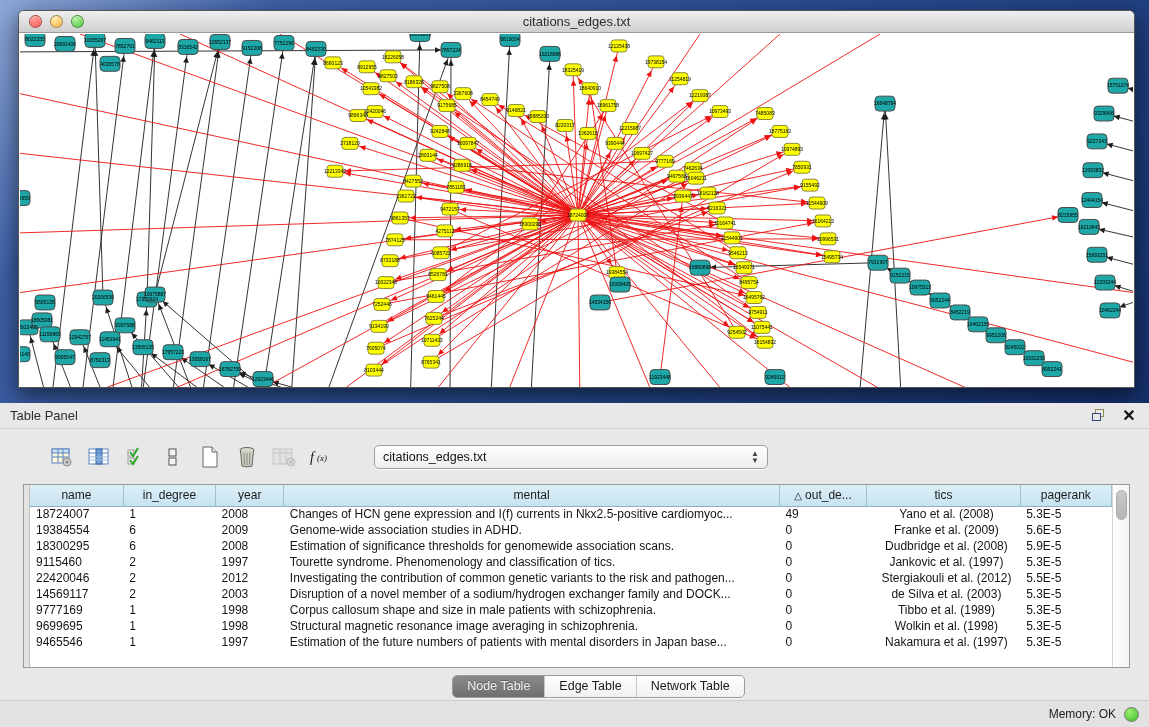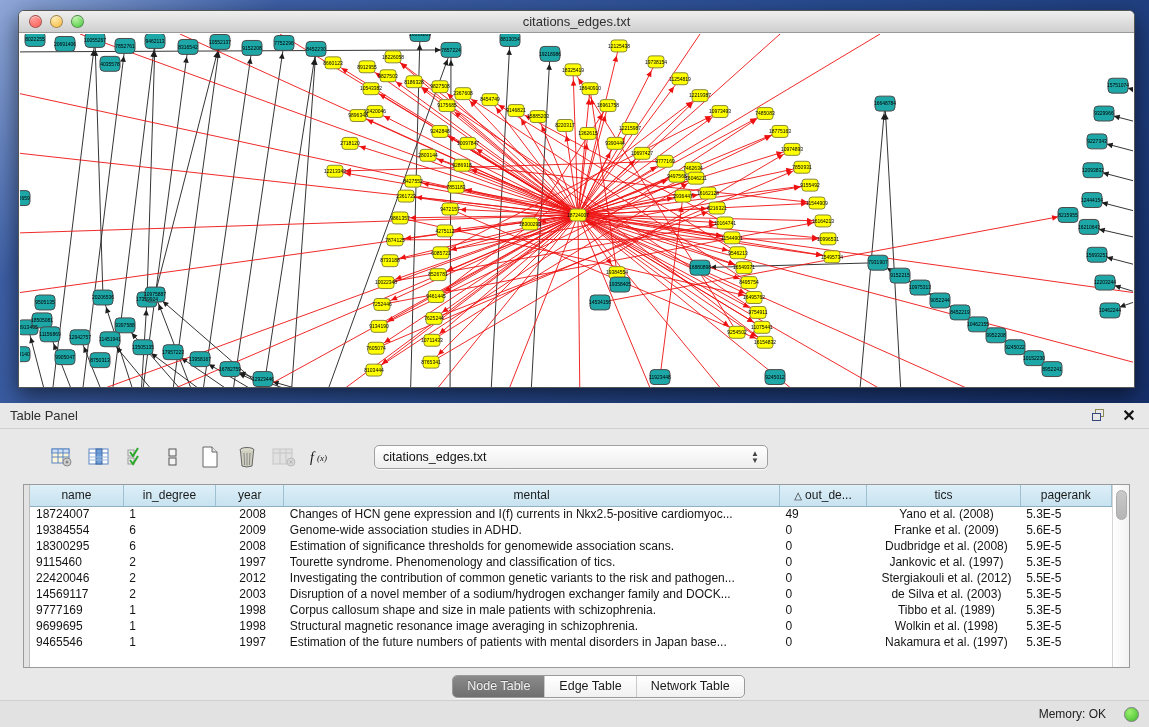--- a/index.html
+++ b/index.html
@@ -47,40 +47,40 @@
 
   .grid-wrap { position:absolute; left:14px; top:81px; width:1107px; height:184px;
     background:#fff; border:1px solid #9a9a9a; display:flex;margin-left:9px; }
   .rowhdr-strip { width:6px; background:#e3e3e3; border-right:1px solid #bdbdbd; }
   .grid { flex:1; overflow:hidden; }
   table.data { border-collapse:collapse; table-layout:fixed; width:1082px; font-size:12px; color:#141414; }
   table.data th { height:21px; background:linear-gradient(#ddeff8,#c7e2ef);
     border-right:1px solid #9fc0d0; border-bottom:1px solid #8fb0c2;
     font-weight:normal; font-size:12px; color:#1a1a1a; text-align:center; overflow:hidden; white-space:nowrap; }
   table.data td { height:16px; padding:0 0 0 6px; white-space:nowrap; overflow:hidden; }
-  td.c-year { padding-left:20px;text-align:center; } td.c-title { padding-left:8px; }
+  td.c-year { padding-left:20px; } td.c-title { padding-left:8px; }
   td.c-out { padding-left:8px; } td.c-short { text-align:center; padding-left:0; }
   td.c-pagerank { padding-left:16px; }
   .sort-glyph { font-size:10px; margin-right:3px; }
   .vscroll { width:17px; background:linear-gradient(90deg,#ffffff,#f2f2f2); border-left:1px solid #d5d5d5; position:relative; }
   .vthumb { position:absolute; left:3px; top:5px; width:11px; height:30px; border-radius:6px;
     background:linear-gradient(#c9c9c9,#b5b5b5); border:1px solid #ababab; }
 
   .tabs-row { position:absolute; left:0; right:0; top:272px; display:flex; justify-content:center;margin-left:48px; }
   .seg { display:flex; border:1px solid #9a9a9a; border-radius:5px; overflow:hidden;
     background:linear-gradient(#ffffff,#f1f1f1); box-shadow:0 1px 0 rgba(255,255,255,.7); }
   .seg-btn { padding:2px 14px; font-size:12.5px; color:#1a1a1a; line-height:17px;
     border-right:1px solid #c9c9c9; }
   .seg-btn:last-child { border-right:none; }
   .seg-btn.active { background:linear-gradient(#8a8a8a,#6f6f6f); color:#f2f2f2;
     text-shadow:0 -1px 0 rgba(0,0,0,.3); }
 
   
   .status-bar { width:1149px; height:27px; background:#e2e2e2; border-top:1px solid #cfcfcf;
-    display:flex; align-items:center; justify-content:flex-end; padding-right:10px; gap:18px; }
+    display:flex; align-items:center; justify-content:flex-end; padding-right:10px; gap:8px; }
   .mem-label { font-size:12px; color:#222; }
   .mem-dot { width:15px; height:15px; border-radius:50%;
     background:radial-gradient(circle at 35% 30%,#9cf06c,#3dbb2e); border:1px solid #7a7a7a; }
 </style>
 </head>
 <body>
 
 <div class="desktop">
   <div class="net-window">
     <div class="titlebar">

